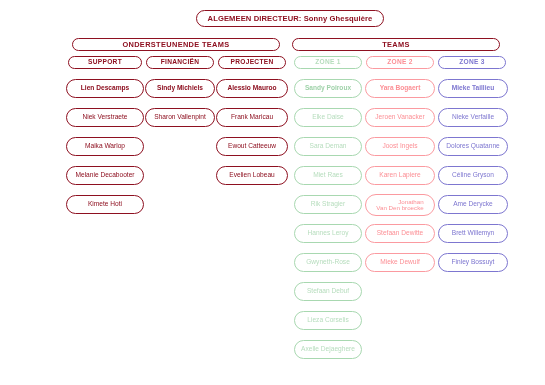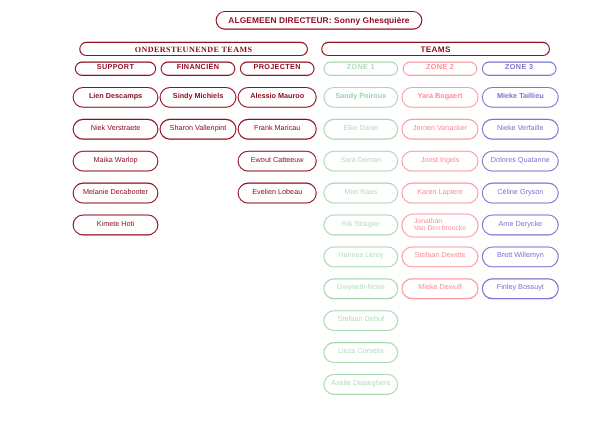--- a/index.html
+++ b/index.html
@@ -21,21 +21,21 @@
     height: 385px;
   }
 
   
   .pill {
     position: absolute;
     box-sizing: border-box;
     display: flex;
     align-items: center;
     justify-content: center;
-    text-align: left;
+    text-align: right;
     border-style: solid;
     border-radius: 999px;
     background: #ffffff;
     line-height: 1.05;
     white-space: pre-line;
   }
 
   
   .director {
     left: 196px;
@@ -57,21 +57,20 @@
     font-size: 7.4px;
     font-weight: bold;
     letter-spacing: 0.35px;
   }
   .group-support {
     left: 72px;
     top: 38px;
     width: 208px;
     border-color: #8e1020;
     color: #8e1020;
-    font-family: Liberation Serif, serif;
   }
   .group-zones {
     left: 292px;
     top: 38px;
     width: 208px;
     border-color: #8e1020;
     color: #8e1020;
   }
 
   

